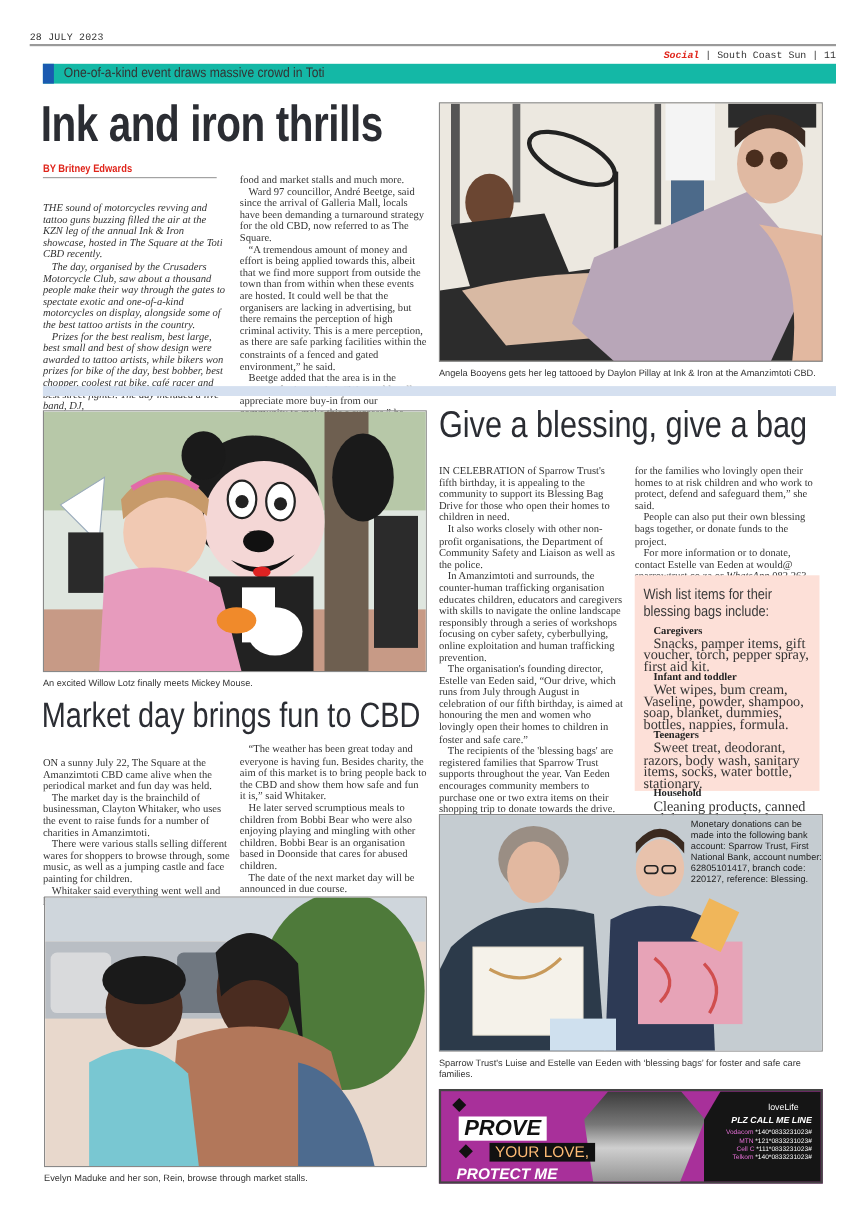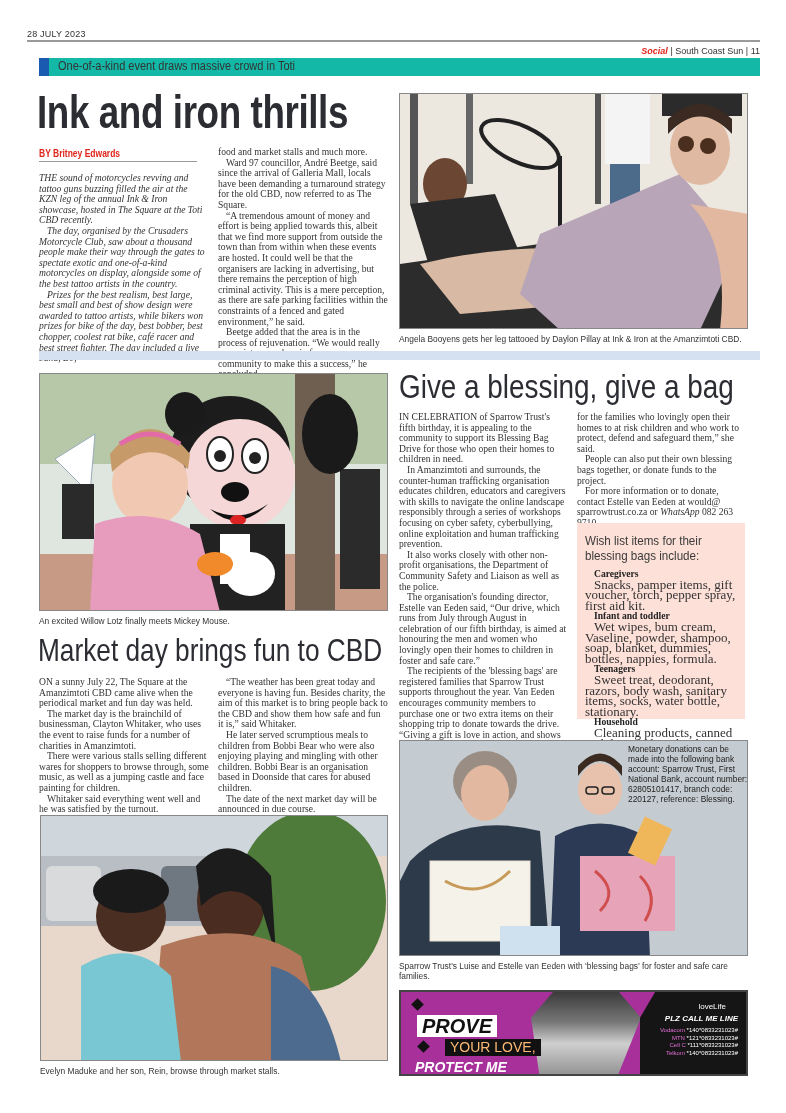--- a/index.html
+++ b/index.html
@@ -1,36 +1,36 @@
 <!DOCTYPE html>
 <html><head>
 <meta charset="utf-8">
 <style>
   * { box-sizing: border-box; margin: 0; padding: 0; }
   html, body { width: 786px; height: 1113px; background: #ffffff; overflow: hidden; }
   body { position: relative; font-family: "Liberation Serif", serif; color: #2a2a2a; }
   .abs { position: absolute; }
 
   
-  .folio { left: 27px; top: 28px; width: 733px; height: 14px; border-bottom: 2px solid #9a9a9a; font-family: Liberation Sans, sans-serif; font-size: 9px; color: #333; }
+  .folio { left: 27px; top: 28px; width: 733px; height: 14px; border-bottom: 2px solid #9a9a9a; font-family: Liberation Mono, monospace; font-size: 9px; color: #333; }
   .folio .date { position: absolute; left: 0; top: 1px; letter-spacing: 0.2px; }
   .folio .right { position: absolute; right: 0; top: 18px; }
   .folio .section { color: #e0251b; font-weight: bold; font-style: italic; }
 
   .kicker { left: 39px; top: 58px; width: 721px; height: 18px; background: #14b8a6; }
   .kicker .bar { position: absolute; left: 0; top: 0; width: 10px; height: 18px; background: #1a5ab0; }
   .kicker .txt { position: absolute; left: 19px; top: 1px; font-family: "Liberation Sans", sans-serif; font-size: 12.5px; color: #333; transform: scaleX(0.88); transform-origin: left center; white-space: nowrap; }
 
   .headline-bold { left: 37px; top: 86px; font-family: "Liberation Sans", sans-serif; font-weight: bold; font-size: 46px; color: #2b2d33; letter-spacing: -0.5px; transform: scaleX(0.80); transform-origin: left top; white-space: nowrap; line-height: 52px; }
   .byline { left: 39px; top: 148px; width: 158px; height: 14px; border-bottom: 1px solid #999; font-family: "Liberation Sans", sans-serif; font-weight: bold; font-size: 10px; color: #e0251b; transform-origin: left top; }
   .byline span { display: inline-block; transform: scaleX(0.85); transform-origin: left center; white-space: nowrap; }
 
   .col { font-size: 9.6px; line-height: 10.6px; color: #333; text-align: left; }
   .col p { text-indent: 8px; }
-  .col p.first { text-indent: 0; }
+  .col p.first { text-indent: 0; margin-top: 12px; }
 
   .photo { overflow: hidden; border: 1px solid #888; }
   .caption { font-family: "Liberation Sans", sans-serif; font-size: 8.4px; line-height: 10px; color: #333; }
 
   .divider-band { left: 39px; top: 351px; width: 721px; height: 9px; background: #d5e0f0; }
 
   .headline-light { font-family: "Liberation Sans", sans-serif; color: #2b2d33; font-weight: normal; white-space: nowrap; transform-origin: left top; }
 
   .wishbox { left: 577px; top: 523px; width: 168px; height: 196px; background: #fde0d8; padding: 10px 6px 0 8px; }
   .wishbox .title { font-family: "Liberation Sans", sans-serif; font-size: 13.5px; line-height: 15px; color: #3a3a3a; transform: scaleX(0.86); transform-origin: left top; white-space: nowrap; margin-bottom: 6px; }
@@ -175,22 +175,22 @@
     <path d="M40 150 Q90 120 130 160 L140 246 L40 246 Z" fill="#79c7d2"></path>
     <path d="M230 150 Q280 160 300 246 L230 246 Z" fill="#4d6b8f"></path>
   </svg>
 </div>
 <div class="abs caption" style="left:40px; top:1066px; width:348px;">Evelyn Maduke and her son, Rein, browse through market stalls.</div>
 
 <h2 class="abs headline-light" style="left:399px; top:367px; font-size:34px; line-height:38px; transform:scaleX(0.82);">Give a blessing, give a bag</h2>
 
 <div class="abs col" style="left:399px; top:412px; width:168px;">
   <p class="first">IN CELEBRATION of Sparrow Trust's fifth birthday, it is appealing to the community to support its Blessing Bag Drive for those who open their homes to children in need.</p>
+  <p>It also works closely with other non-profit organisations, the Department of Community Safety and Liaison as well as the police.</p>
   <p>In Amanzimtoti and surrounds, the counter-human trafficking organisation educates children, educators and caregivers with skills to navigate the online landscape responsibly through a series of workshops focusing on cyber safety, cyberbullying, online exploitation and human trafficking prevention.</p>
-  <p>It also works closely with other non-profit organisations, the Department of Community Safety and Liaison as well as the police.</p>
   <p>The organisation's founding director, Estelle van Eeden said, “Our drive, which runs from July through August in celebration of our fifth birthday, is aimed at honouring the men and women who lovingly open their homes to children in foster and safe care.”</p>
   <p>The recipients of the 'blessing bags' are registered families that Sparrow Trust supports throughout the year. Van Eeden encourages community members to purchase one or two extra items on their shopping trip to donate towards the drive. “Giving a gift is love in action, and shows our collective support and encouragement</p>
 </div>
 <div class="abs col" style="left:577px; top:412px; width:170px;">
   <p class="first">for the families who lovingly open their homes to at risk children and who work to protect, defend and safeguard them,” she said.</p>
   <p>People can also put their own blessing bags together, or donate funds to the project.</p>
   <p><span>For more information or to donate, contact Estelle van Eeden at would@ sparrowtrust.co.za or</span> <i>WhatsApp</i><span> 082 263 9710.</span></p>
 </div>
 
 <div class="abs wishbox">

